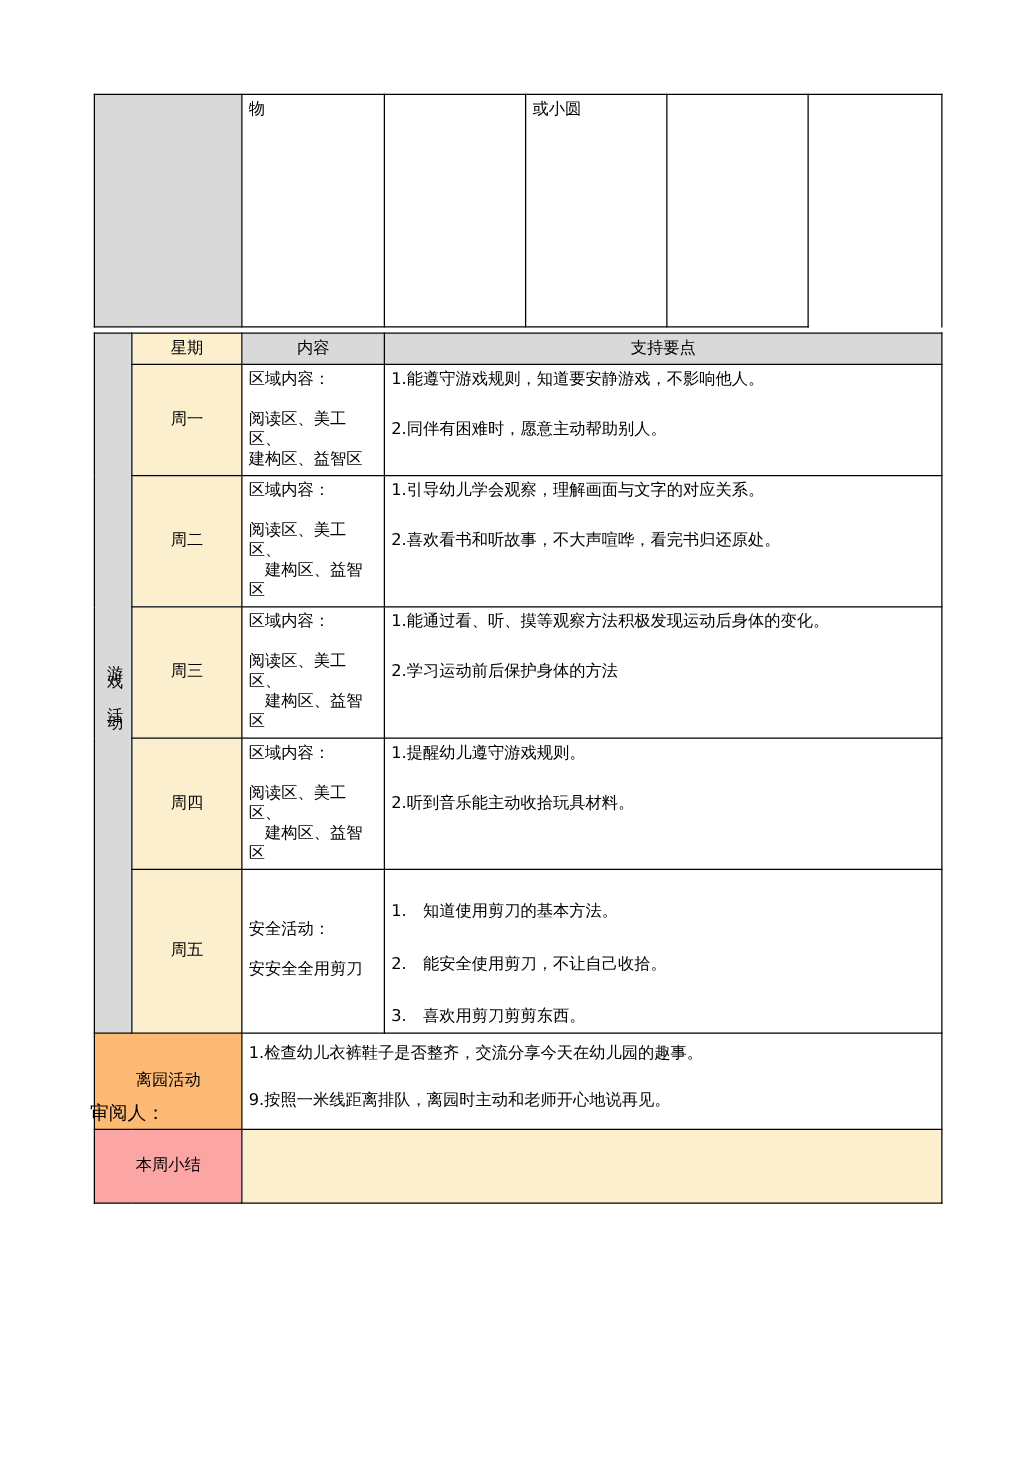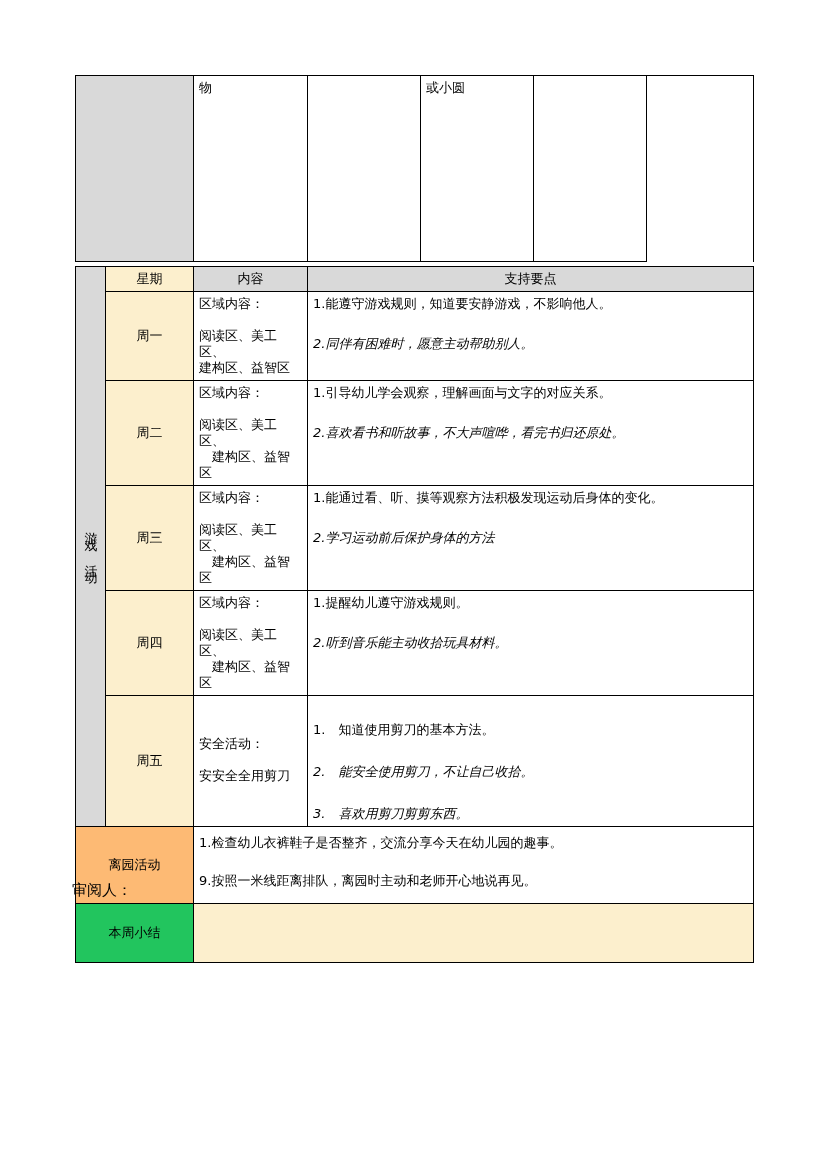--- a/index.html
+++ b/index.html
@@ -40,30 +40,30 @@
     text-orientation: upright;
     white-space: pre;
     letter-spacing: 6px;
     font-size: 13px;
   }
   .hdr { text-align: center; vertical-align: middle; }
   .day-cell { text-align: center; vertical-align: middle; }
 
   .content-cell .ln { min-height: 16px; line-height: 16px; }
   .points-cell .pt { min-height: 16px; line-height: 16px; }
-  .points-cell .pt + .pt { margin-top: 24px; font-style: italic; }
+  .points-cell .pt + .pt { margin-top: 24px; }
 
   tr.r5 .content-cell { padding-top: 40px; }
   tr.r5 .points-cell { padding-top: 26px; }
   tr.r5 .points-cell .pt + .pt { margin-top: 26px; }
 
   .leave-label { background: #fdba74; text-align: center; vertical-align: middle; }
   .leave-content { padding-top: 8px; }
   .leave-content .pt + .pt { margin-top: 22px; }
-  .summary-label { background: #22c55e; text-align: center; vertical-align: middle; }
+  .summary-label { background: #fca5a5; text-align: center; vertical-align: middle; }
   .summary-content { background: #fcefcd; }
 
   .footer-reviewer { position: absolute; left: 72px; top: 881px; font-size: 15px; }
 </style>
 </head>
 <body>
 
 <div class="page">
   <div class="doc">
 

